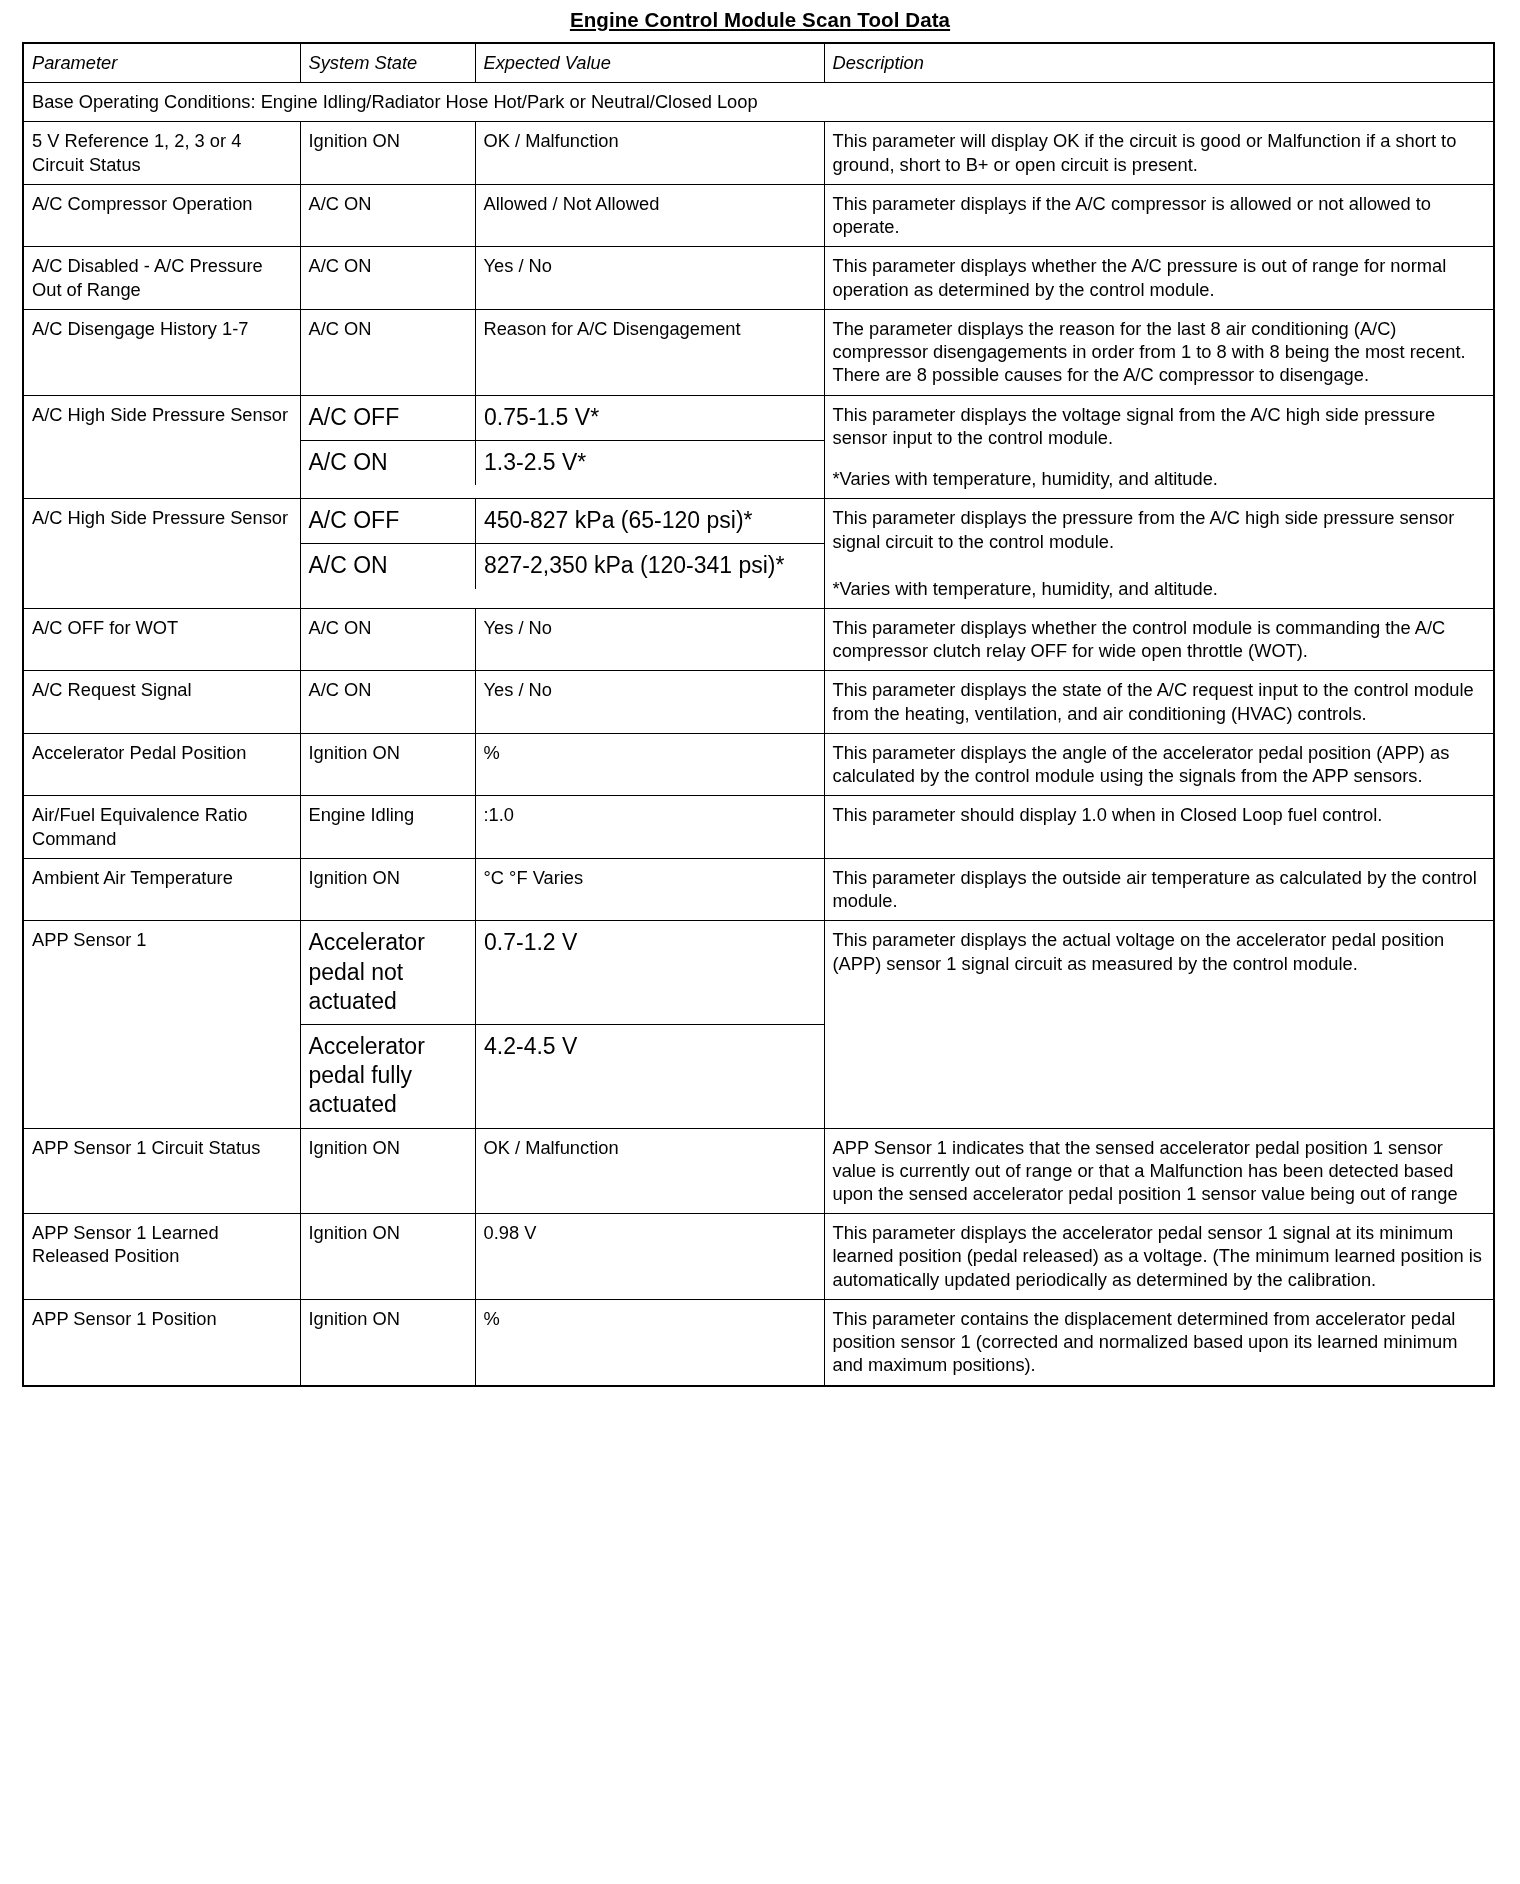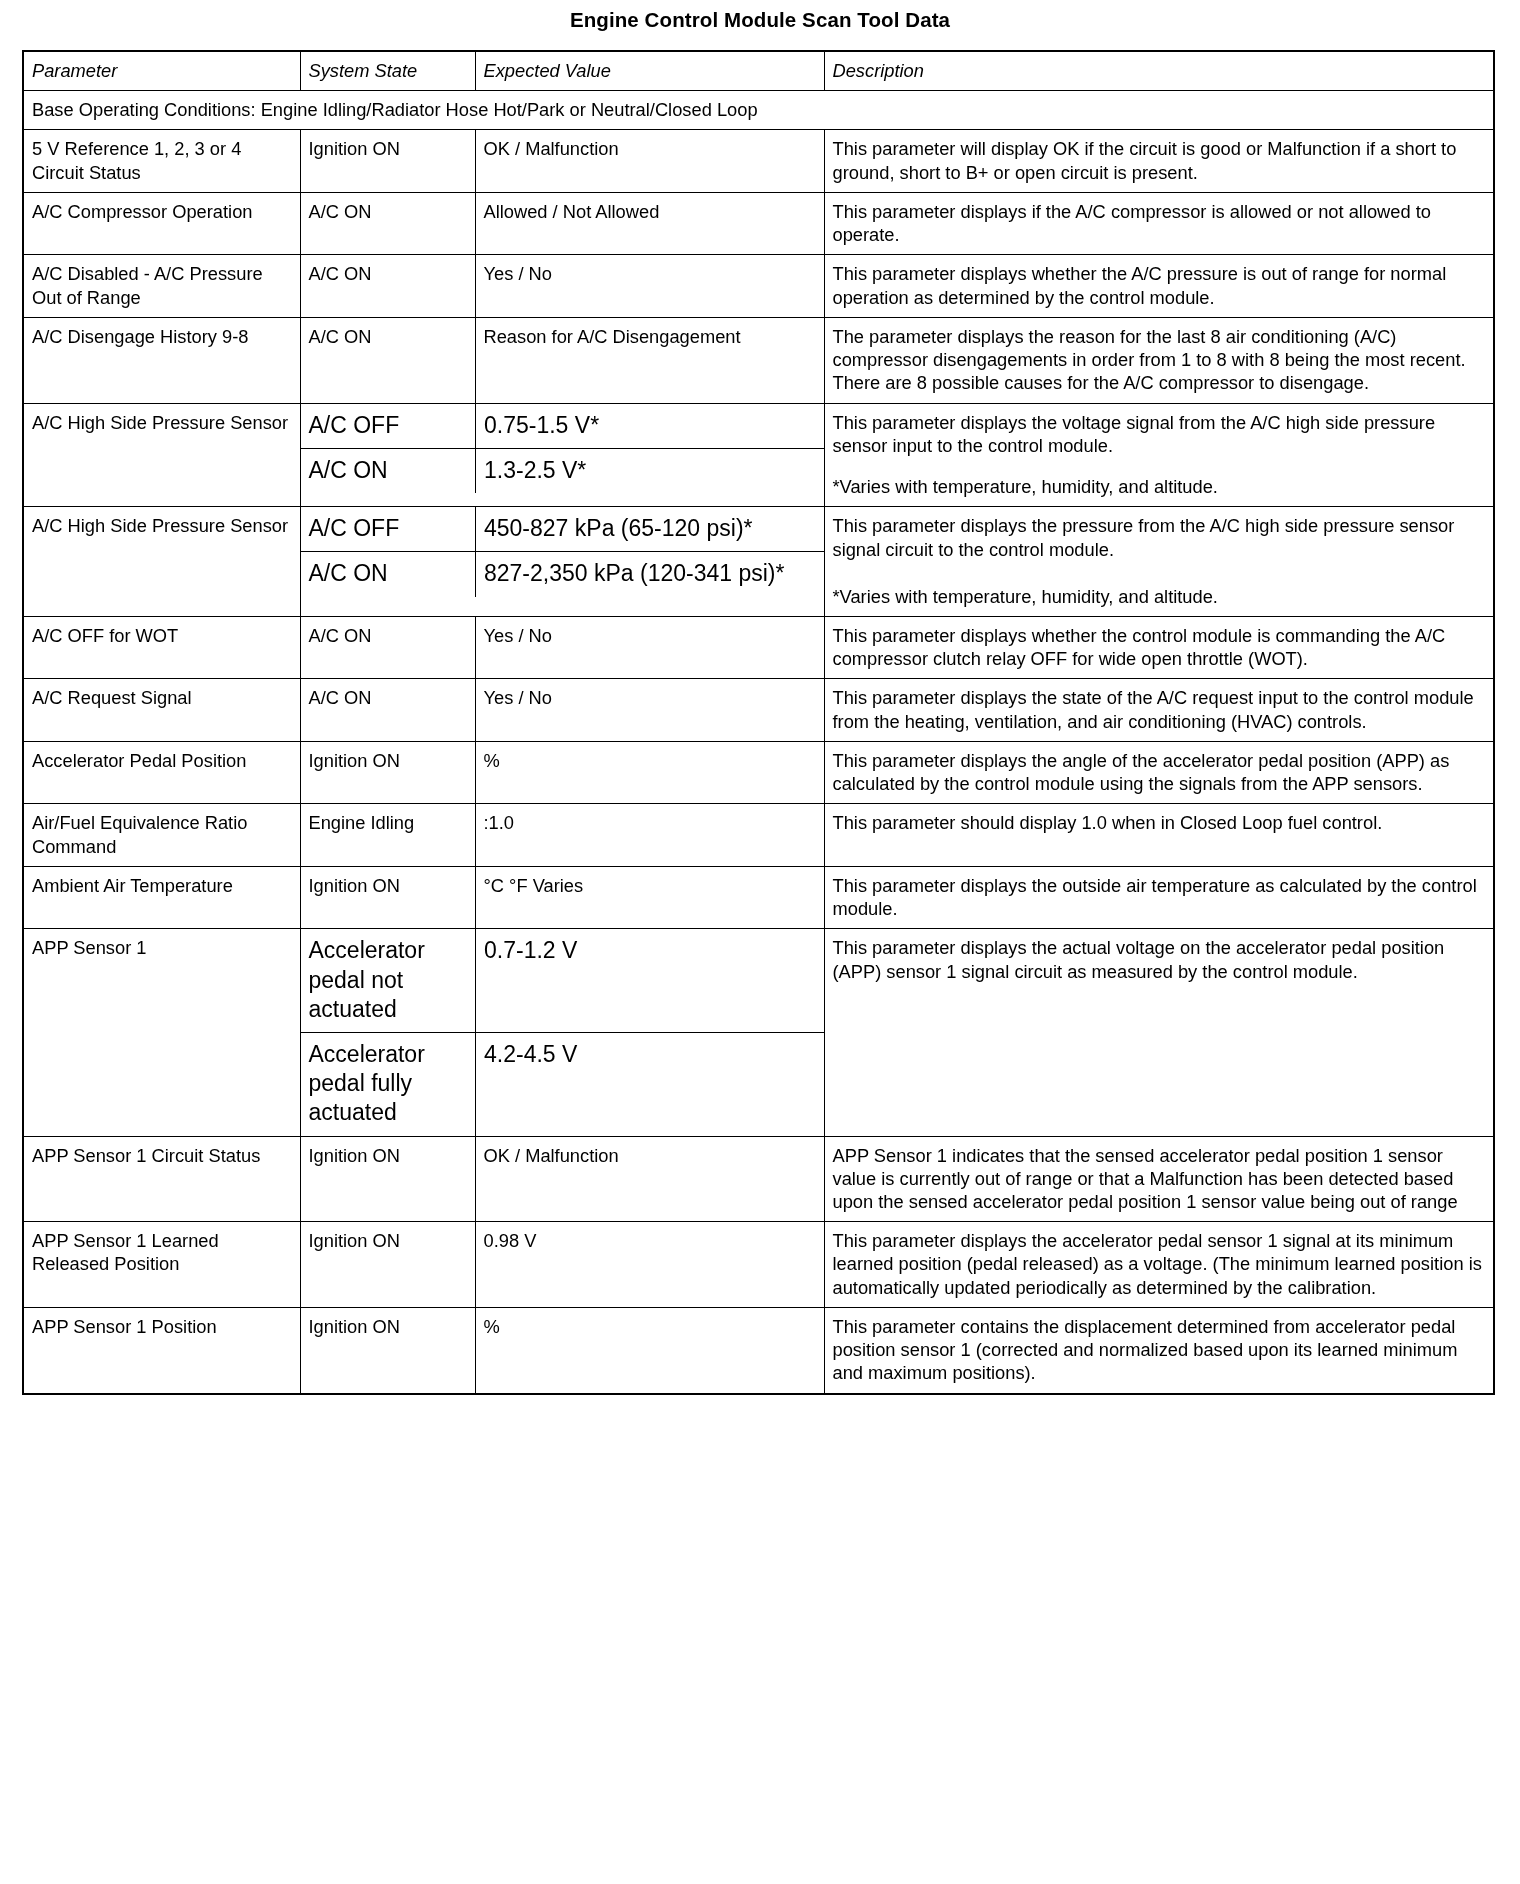--- a/index.html
+++ b/index.html
@@ -15,21 +15,22 @@
   .page {
     width: 1520px;
     box-sizing: border-box;
     padding: 4px 22px 10px 22px;
   }
   .doc-title {
     text-align: center;
     font-size: 20.5px;
     font-weight: bold;
     letter-spacing: 0.1px;
-    margin: 4px 0 18px 0;
+    margin: 4px 0 10px 0;
+    text-decoration: underline;
   }
   table.scan {
     border-collapse: collapse;
     width: 1473px;
     table-layout: fixed;
     border: 2.5px solid #000;
   }
   table.scan td, table.scan th {
     border: 1.5px solid #000;
     vertical-align: top;
@@ -118,21 +119,21 @@
       </tr>
 
       <tr>
         <td class="mid">A/C Disabled - A/C Pressure Out of Range</td>
         <td class="mid">A/C ON</td>
         <td class="mid">Yes / No</td>
         <td>This parameter displays whether the A/C pressure is out of range for normal operation as determined by the control module.</td>
       </tr>
 
       <tr>
-        <td class="mid">A/C Disengage History 9-8</td>
+        <td class="mid">A/C Disengage History 1-7</td>
         <td class="mid">A/C ON</td>
         <td class="mid">Reason for A/C Disengagement</td>
         <td>The parameter displays the reason for the last 8 air conditioning (A/C) compressor disengagements in order from 1 to 8 with 8 being the most recent. There are 8 possible causes for the A/C compressor to disengage.</td>
       </tr>
 
       <tr>
         <td class="mid">A/C High Side Pressure Sensor</td>
         <td class="nested" colspan="2">
           <table class="sub">
             <colgroup>

